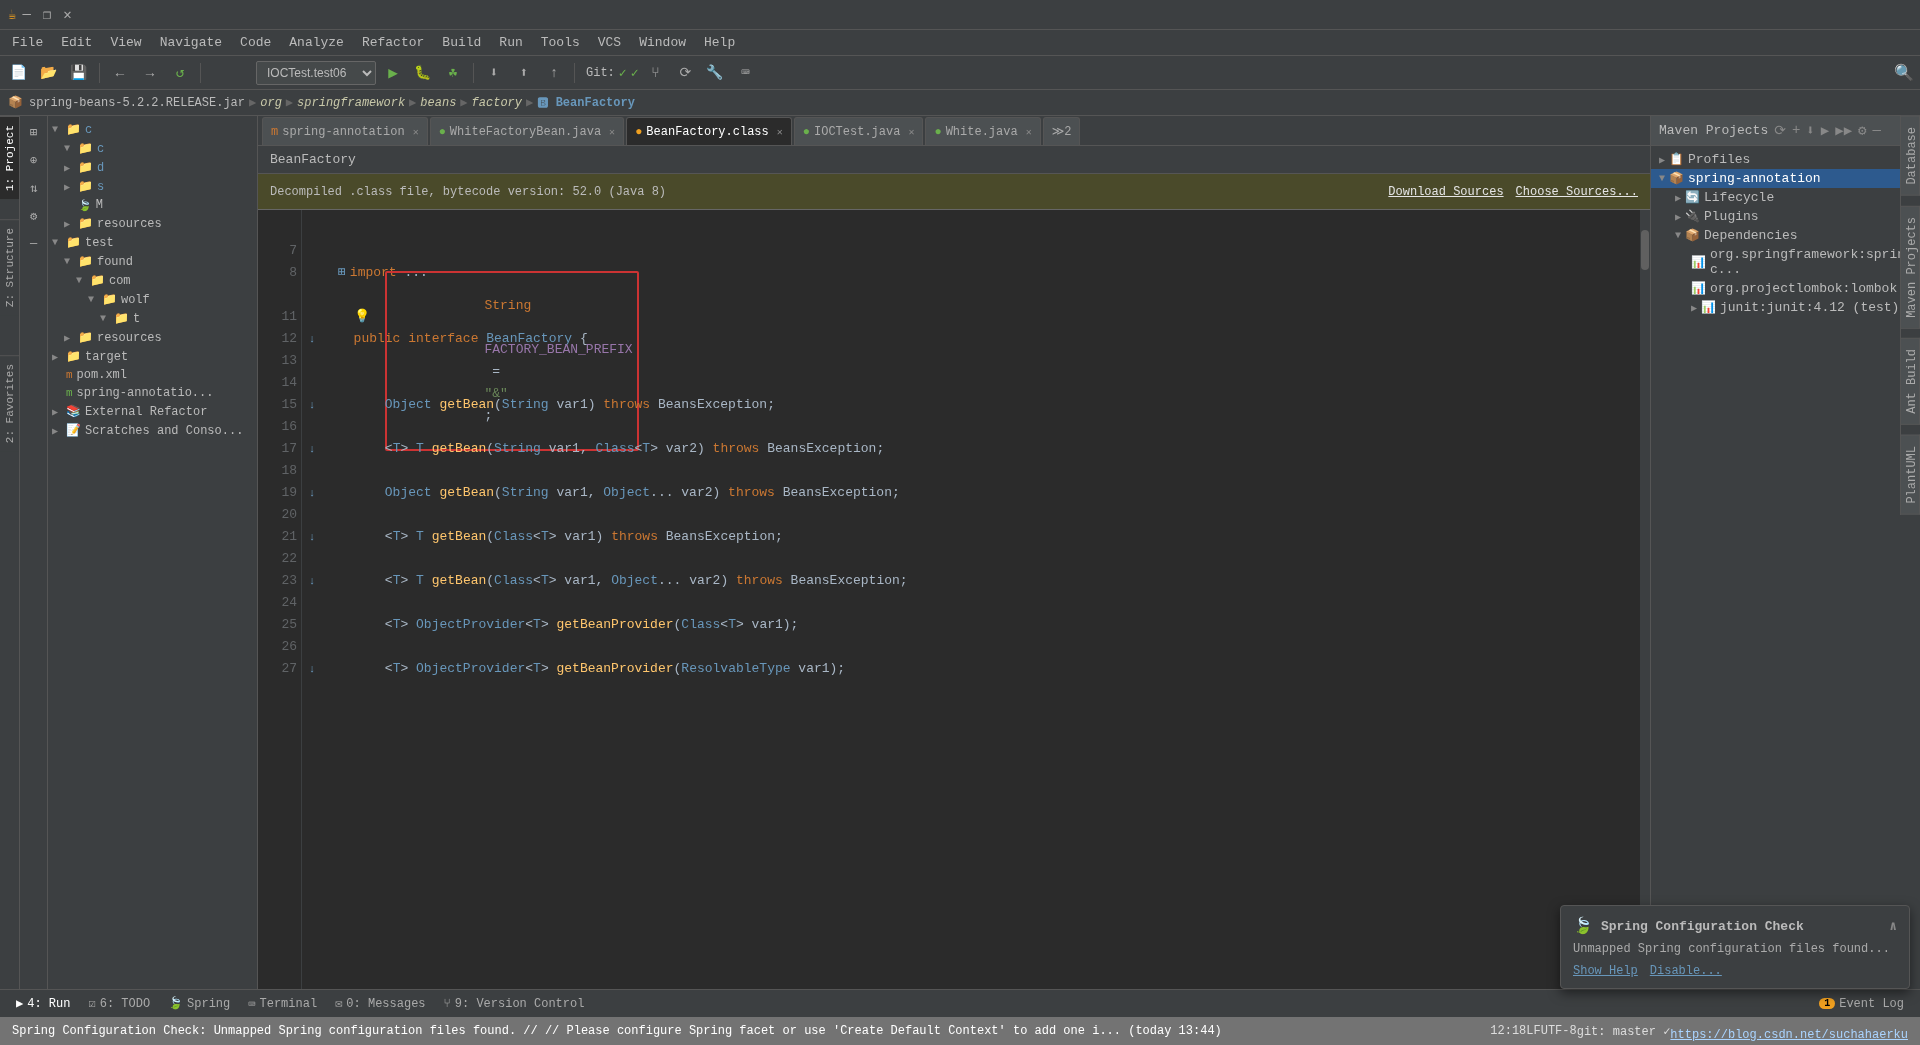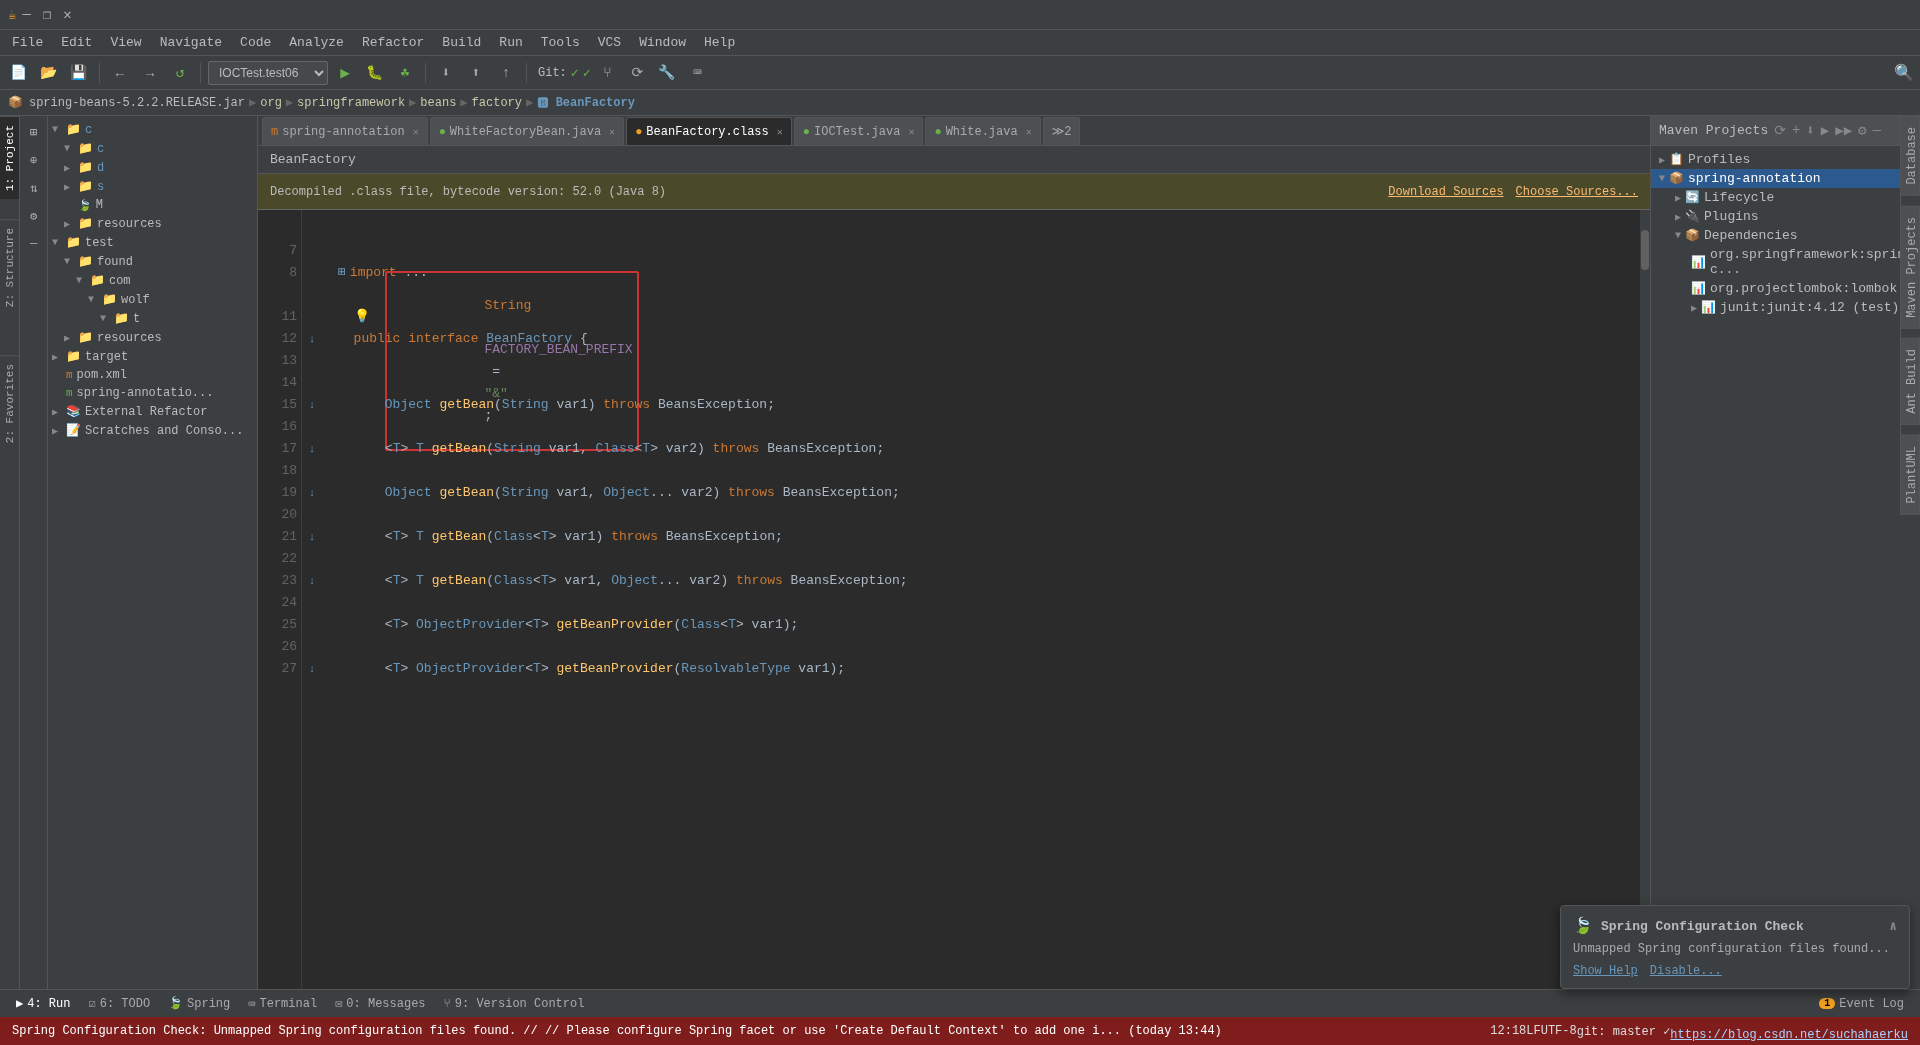--- a/index.html
+++ b/index.html
@@ -50,21 +50,21 @@
     .toolbar-btn {
       width: 26px; height: 26px;
       display: flex; align-items: center; justify-content: center;
       color: #aaa; cursor: pointer; border-radius: 3px;
       font-size: 14px;
     }
     .toolbar-sep { width: 1px; height: 20px; background: #555; margin: 0 3px; }
     .toolbar-dropdown {
       background: #45494a; border: 1px solid #666; color: #bbb;
       padding: 2px 6px; font-size: 12px; height: 24px;
-      cursor: pointer; border-radius: 2px; min-width: 120px;
+      cursor: pointer; border-radius: 2px; min-width: 120px; margin-left: 48px;
     }
     .run-btn { color: #6ab04c; font-size: 16px; }
     .debug-btn { color: #f0a020; font-size: 14px; }
     .git-label { color: #bbb; font-size: 12px; margin-left: 4px; }
     .git-check { color: #6ab04c; }
     .toolbar-search { margin-left: auto; color: #aaa; font-size: 16px; cursor: pointer; }
 
     
     #breadcrumb {
       height: 26px;
@@ -72,21 +72,21 @@
       display: flex;
       align-items: center;
       padding: 0 8px;
       border-bottom: 1px solid #555;
       gap: 4px;
       font-size: 12px;
       color: #bbb;
     }
     .bc-icon { color: #6897bb; margin-right: 2px; }
     .bc-sep { color: #666; }
-    .bc-folder { color: #c8c8a9; }
+    .bc-folder { color: #c8c8a9; font-style: italic; }
     .bc-item { color: #bbb; }
     .bc-active { color: #6897bb; font-weight: bold; }
 
     
     #main {
       display: flex;
       height: calc(1045px - 30px - 26px - 34px - 26px - 28px - 28px);
     }
 
     
@@ -195,21 +195,21 @@
       display: flex;
       align-items: center;
       padding: 0 12px;
       font-size: 12px;
       color: #bbb;
       gap: 12px;
       border-bottom: 1px solid #666;
     }
     .notice-text { flex: 1; }
     .notice-link {
-      color: #fdba74;
+      color: #e5e5e5;
       cursor: pointer;
       text-decoration: underline;
       font-family: Liberation Mono, monospace;
     }
 
     
     #code-editor {
       flex: 1;
       display: flex;
       background: #2b2b2b;
@@ -363,21 +363,21 @@
       color: #000;
       border-radius: 8px;
       padding: 0 5px;
       font-size: 10px;
       font-weight: bold;
     }
 
     
     #status-bar {
       height: 28px;
-      background: #7f1d1d;
+      background: #737373;
       display: flex;
       align-items: center;
       padding: 0 12px;
       font-size: 12px;
       color: #fff;
       gap: 8px;
     }
     .status-text { flex: 1; }
     .status-right { display: flex; align-items: center; }
     .status-item { cursor: pointer; color: #ddd; }

